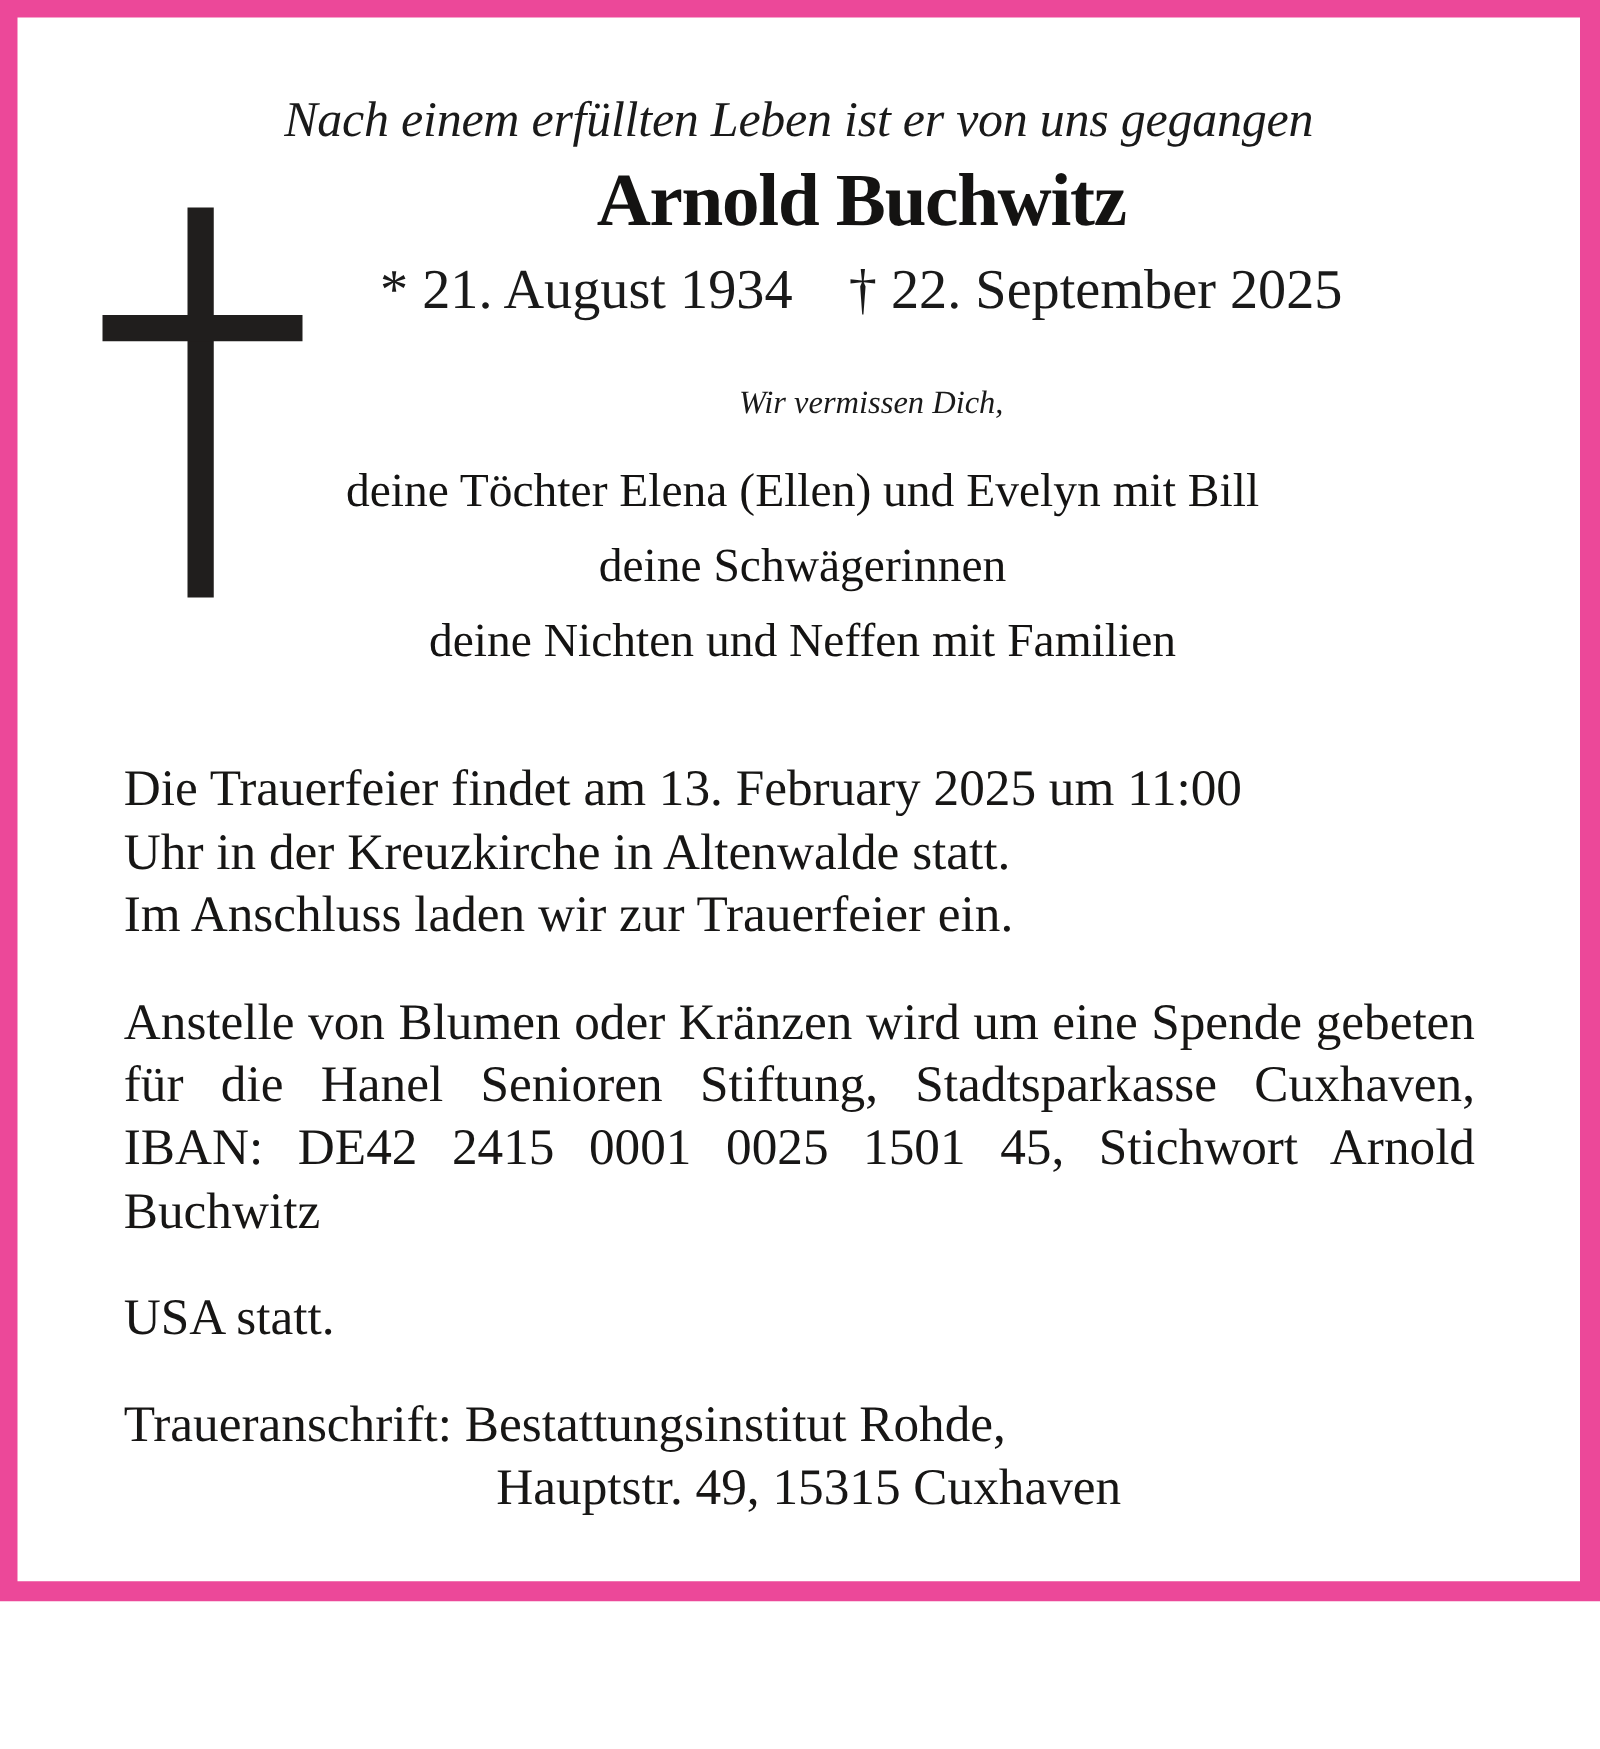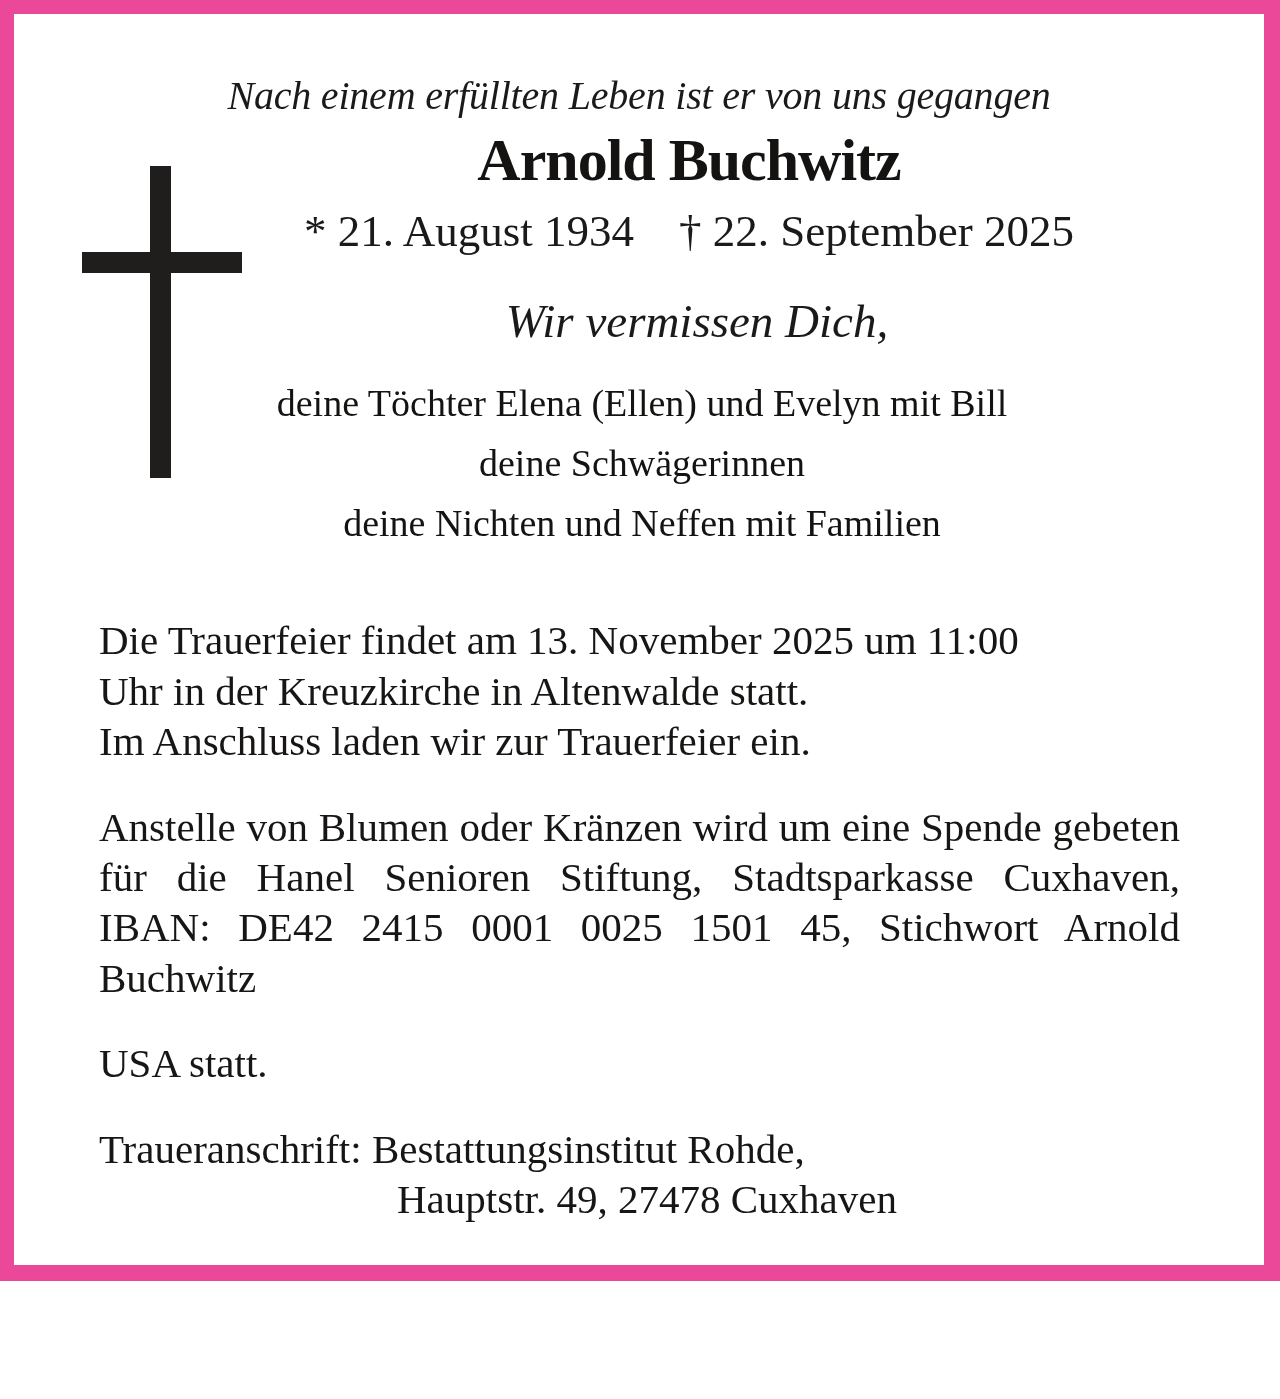--- a/index.html
+++ b/index.html
@@ -86,23 +86,23 @@
     color: #1a1a1a;
     margin-top: 18px;
     white-space: pre;
     line-height: 1.05;
   }
 
   
   .mourning-line {
     text-align: center;
     font-style: italic;
-    font-size: 47px;
+    font-size: 26px;
     color: #1a1a1a;
-    margin-top: 43px;
+    margin-top: 54px;
     padding-left: 116px;
     line-height: 1;
   }
   .survivors {
     text-align: center;
     font-weight: normal;
     font-size: 38px;
     color: #141312;
     margin-top: 28px;
     line-height: 1.58;
@@ -155,31 +155,31 @@
 
     <div class="survivors">
       <div>deine Töchter Elena (Ellen) und Evelyn mit Bill</div>
       <div>deine Schwägerinnen</div>
       <div>deine Nichten und Neffen mit Familien</div>
     </div>
 
     <div class="body-text">
 
       <div class="para">
-        <span class="line">Die Trauerfeier findet am 13. November 2025 um 11:00</span>
+        <span class="line">Die Trauerfeier findet am 13. February 2025 um 11:00</span>
         <span class="line">Uhr in der Kreuzkirche in Altenwalde statt.</span>
         <span class="line">Im Anschluss laden wir zur Trauerfeier ein.</span>
       </div>
 
       <div class="para justified">Anstelle von Blumen oder Kränzen wird um eine Spende gebeten für die Hanel Senioren Stiftung, Stadtsparkasse Cuxhaven, IBAN: DE42 2415 0001 0025 1501 45, Stichwort Arnold Buchwitz</div>
 
       <div class="para">
         <span class="line">USA statt.</span>
       </div>
 
       <div class="para">
         <span class="line">Traueranschrift: Bestattungsinstitut Rohde,</span>
-        <span class="indent-line">Hauptstr. 49, 27478 Cuxhaven</span>
+        <span class="indent-line">Hauptstr. 49, 15315 Cuxhaven</span>
       </div>
 
     </div>
   </div>
 </div>
 
 </body></html>

